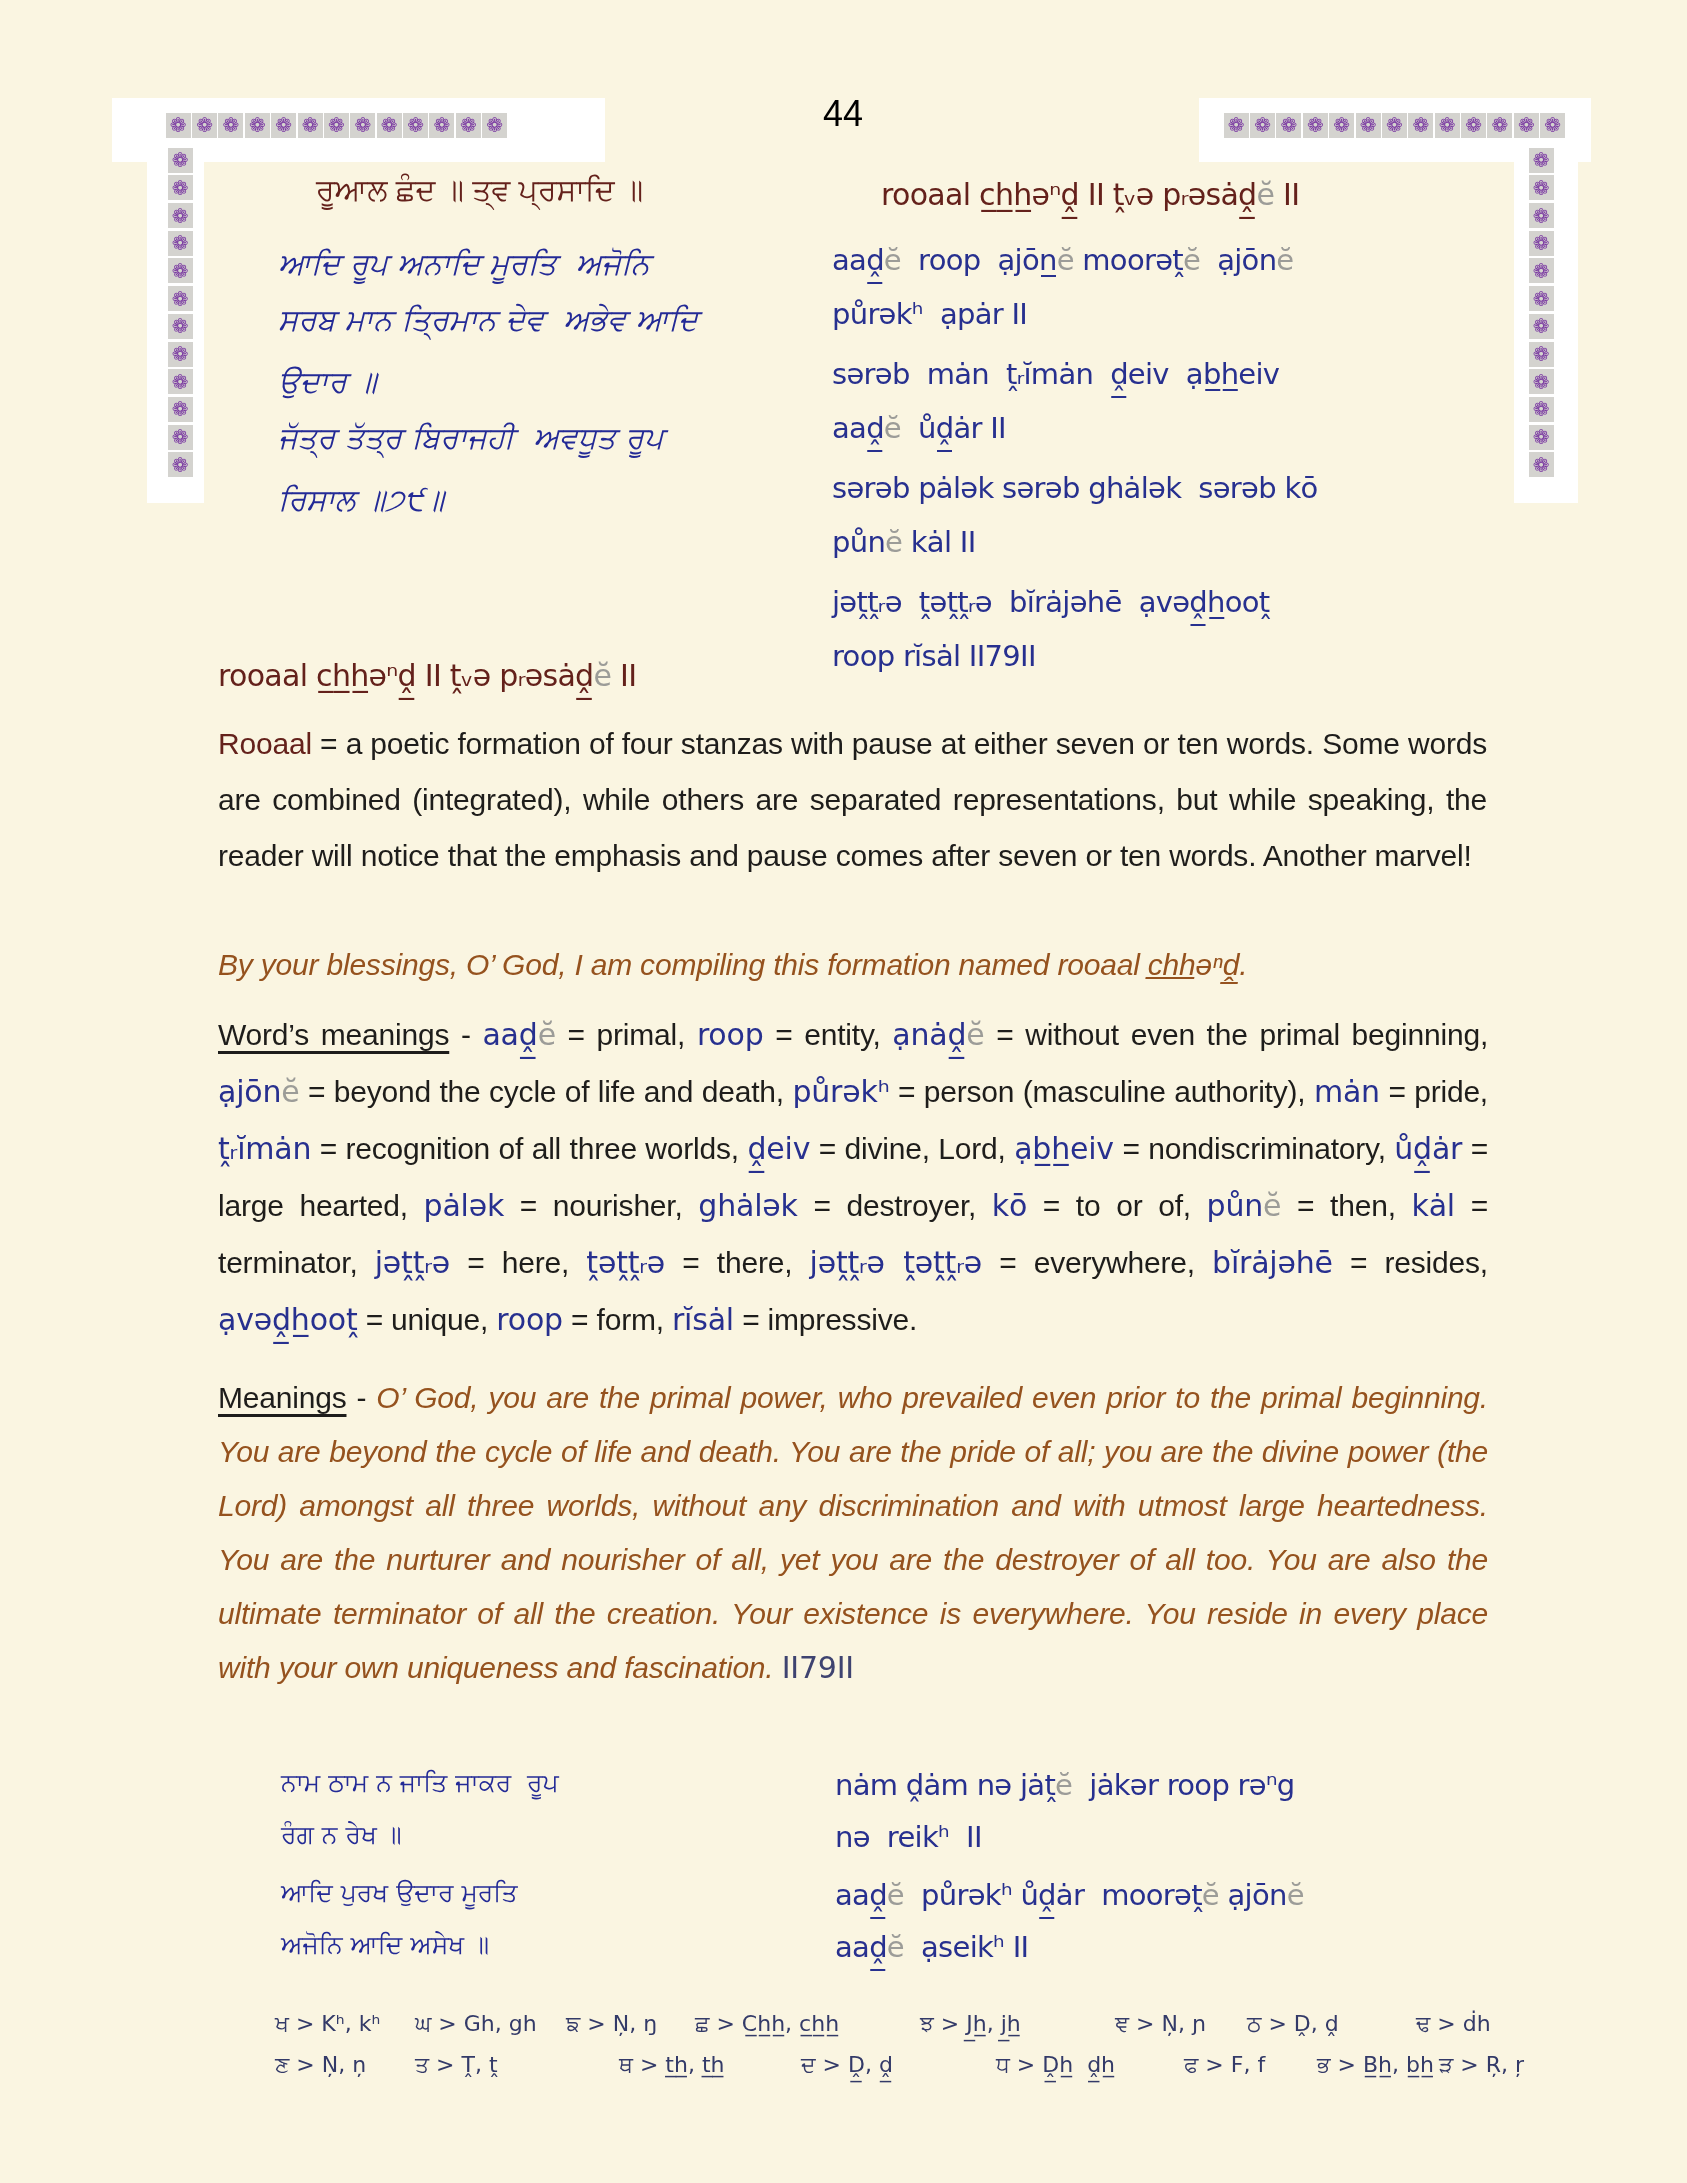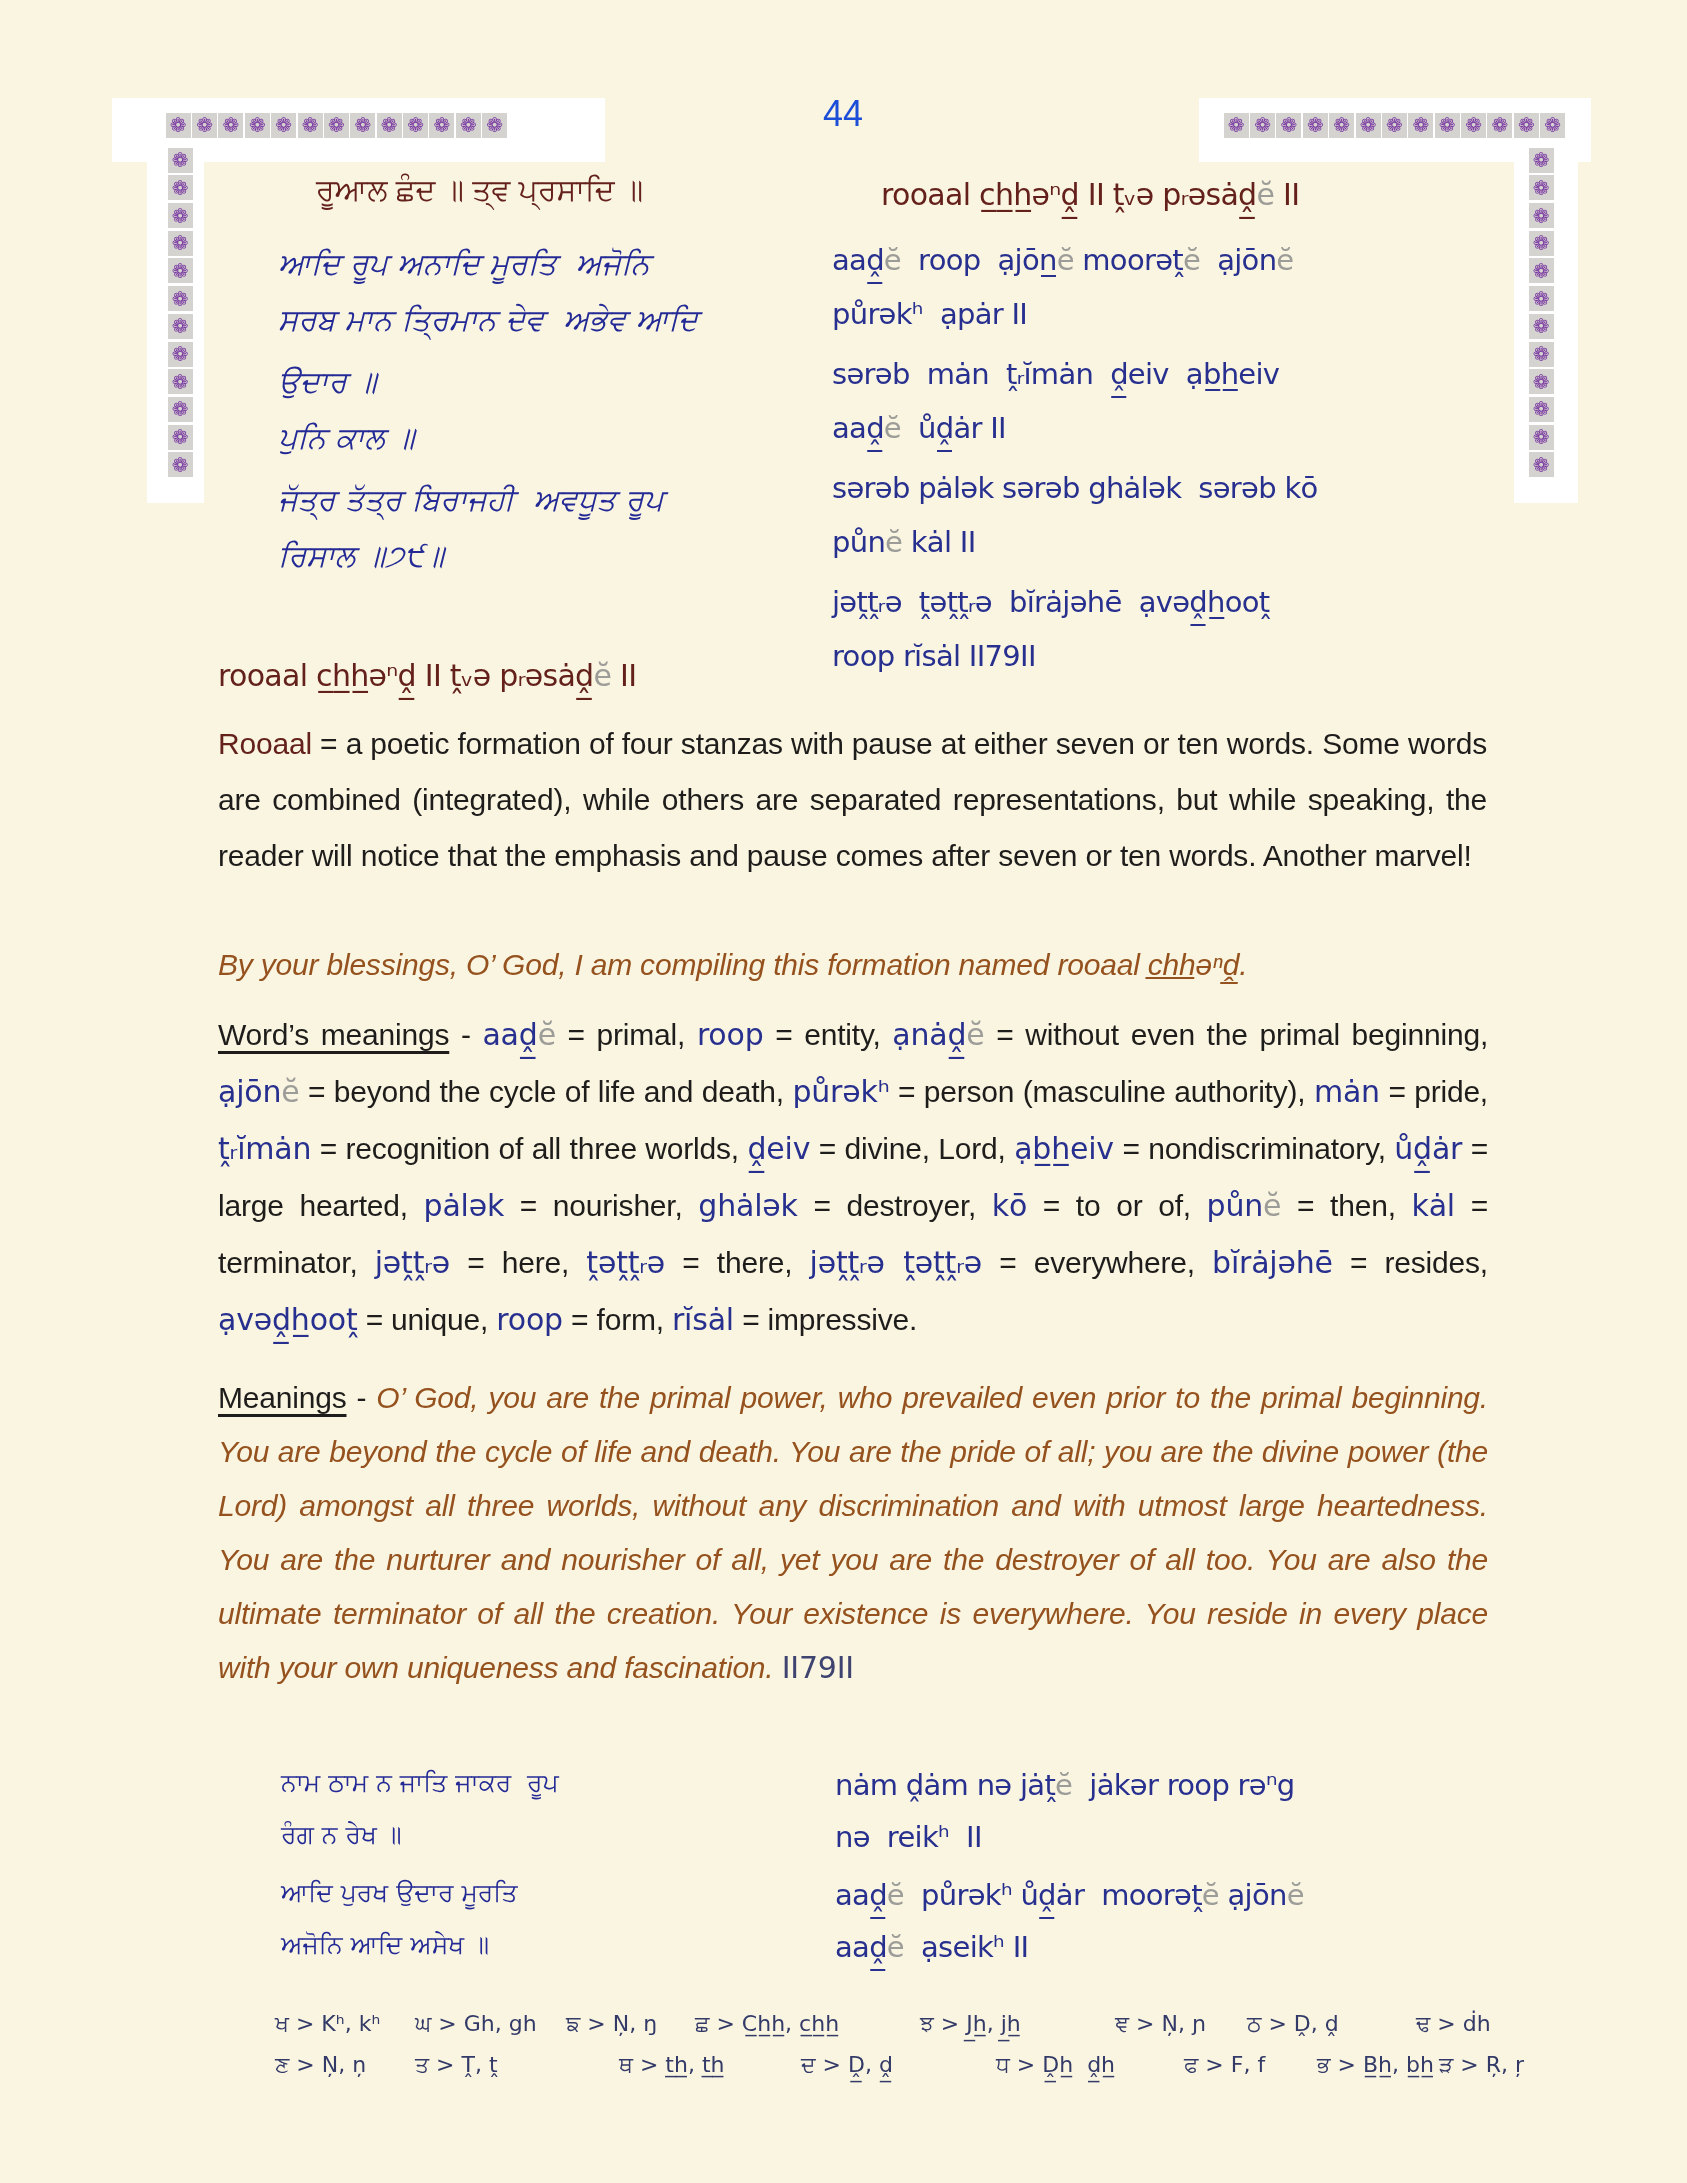--- a/index.html
+++ b/index.html
@@ -17,21 +17,21 @@
   .mr{color:#64211B;}
   .gmr{color:#64211B;}
   .nv{color:#27308F;font-family:"DejaVu Sans",sans-serif;}
   .gy{color:#9C9C98;font-family:"DejaVu Sans",sans-serif;}
   .bk{color:#1E1D1B;}
   .br{color:#95521E;font-style:italic;}
   .end79{color:#3E4370;font-family:"DejaVu Sans",sans-serif;}
   .ulb{text-decoration:underline;text-decoration-thickness:2.6px;text-underline-offset:6px;}
   
   .pageno{position:absolute;left:777px;top:93px;width:132px;text-align:center;
-          font-size:36px;color:#1d4ed8;}
+          font-size:36px;color:#000000;}
   .gheading{position:absolute;left:316px;top:173px;font-size:30px;white-space:pre;}
   .theading{position:absolute;left:881px;top:177px;font-size:30px;white-space:pre;
             font-family:"DejaVu Sans",sans-serif;letter-spacing:-0.7px;}
   .theading2{position:absolute;left:218px;top:658px;font-size:30px;white-space:pre;
             font-family:"DejaVu Sans",sans-serif;letter-spacing:-0.7px;}
   .vlines{position:absolute;}
   .vlines .line{white-space:pre;}
   .guru .line{color:#232A96;font-family:"DejaVu Sans",sans-serif;}
   .gv-top{left:278px;top:236px;font-size:30px;}
   .gv-top .line{height:56px;line-height:56px;font-style:italic;}
@@ -241,21 +241,20 @@
 
   <div class="pageno">44</div>
 
   <div class="gheading gmr">ਰੂਆਲ ਛੰਦ ॥ ਤ੍ਵ ਪ੍ਰਸਾਦਿ ॥</div>
   <div class="theading"><span class="mr">rooaal c̲h̲h̲əⁿḓ̲ II ṱᵥə pᵣəsȧḓ̲</span><span class="gy">ĕ</span><span class="mr"> II</span></div>
 
   <div class="vlines guru pair gv-top">
       <div class="line">ਆਦਿ ਰੂਪ ਅਨਾਦਿ ਮੂਰਤਿ  ਅਜੋਨਿ</div>
       <div class="line">ਸਰਬ ਮਾਨ ਤ੍ਰਿਮਾਨ ਦੇਵ  ਅਭੇਵ ਆਦਿ</div>
       <div class="line">ਉਦਾਰ ॥</div>
-      <div class="line">ਪੁਨਿ ਕਾਲ ॥</div>
       <div class="line">ਜੱਤ੍ਰ ਤੱਤ੍ਰ ਬਿਰਾਜਹੀ  ਅਵਧੂਤ ਰੂਪ</div>
       <div class="line">ਰਿਸਾਲ ॥੭੯॥</div>
     </div>
   <div class="vlines pair tv-top">
       <div class="line"><span class="nv">aaḓ̲</span><span class="gy">ĕ</span><span class="nv">  roop  ạjōn̲</span><span class="gy">ĕ</span><span class="nv"> moorəṱ</span><span class="gy">ĕ</span><span class="nv">  ạjōn</span><span class="gy">ĕ</span></div>
       <div class="line"><span class="nv">půrəkʰ  ạpȧr II</span></div>
       <div class="line"><span class="nv">sərəb  mȧn  ṱᵣĭmȧn  ḓ̲eiv  ạb̲h̲eiv</span></div>
       <div class="line"><span class="nv">aaḓ̲</span><span class="gy">ĕ</span><span class="nv">  ůḓ̲ȧr II</span></div>
       <div class="line"><span class="nv">sərəb pȧlək sərəb ghȧlək  sərəb kō</span></div>
       <div class="line"><span class="nv">půn</span><span class="gy">ĕ</span><span class="nv"> kȧl II</span></div>

